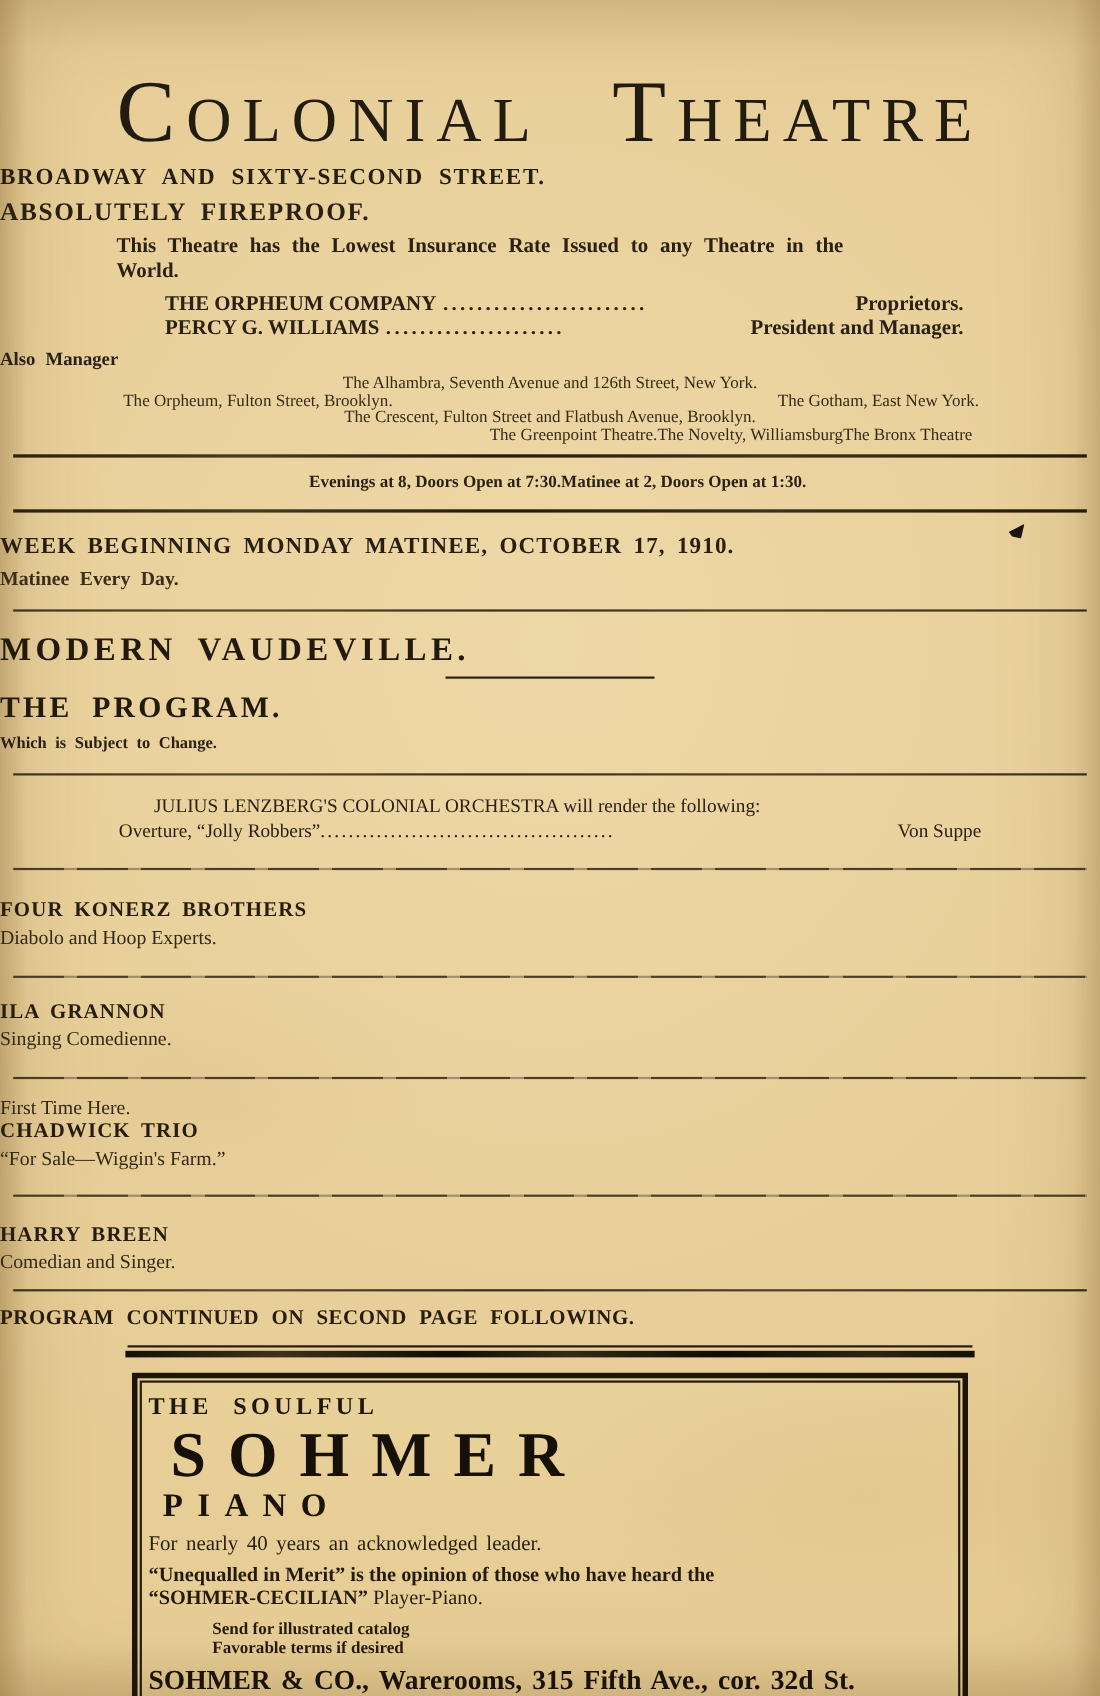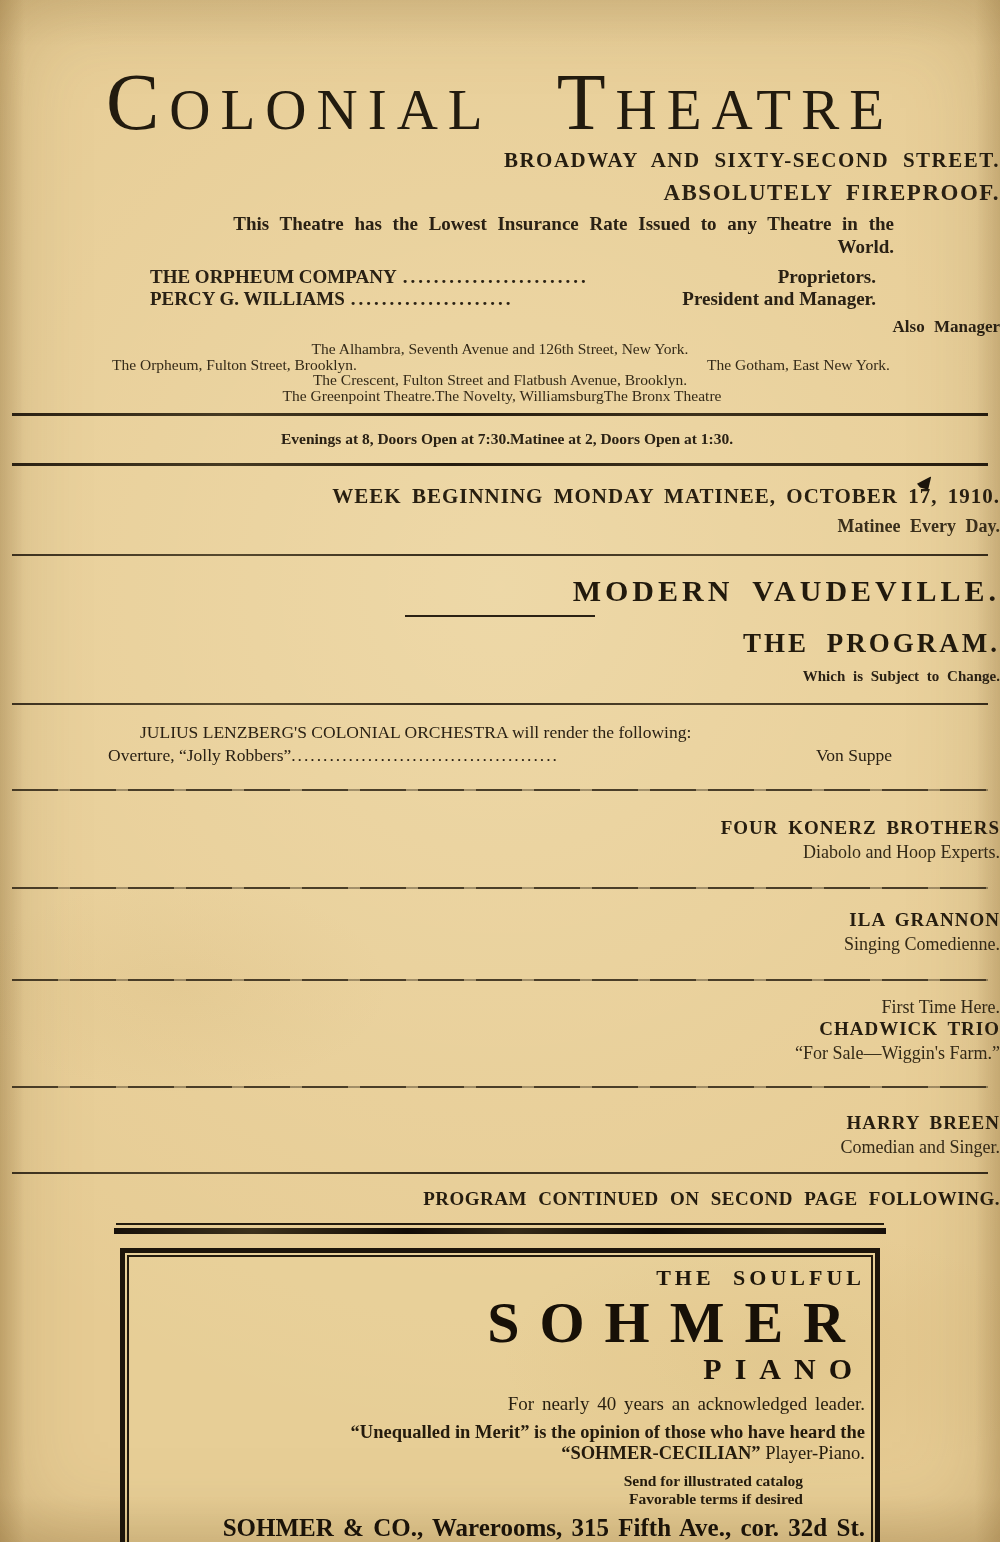--- a/index.html
+++ b/index.html
@@ -23,32 +23,32 @@
 
   
   .title-row{
     padding-top:62px;
     display:flex;justify-content:center;align-items:flex-start;gap:64px;
     color:#221b0f;
   }
   .title-word{white-space:nowrap;font-weight:400;}
   .title-word .init{font-size:80px;letter-spacing:10px;line-height:1;}
   .title-word .rest{font-size:57px;letter-spacing:10px;line-height:1;}
-  .center{text-align:right;}
+  .center{text-align:left;}
   .address-line{margin-top:6px;font-size:21px;font-weight:700;letter-spacing:1.5px;word-spacing:7px;color:#251d10;}
   .fireproof-line{margin-top:7px;font-size:23px;font-weight:700;letter-spacing:1.5px;word-spacing:6px;}
   .insurance{margin-top:6px;font-size:19px;line-height:23px;font-weight:700;word-spacing:6px;}
   .officers{margin-top:8px;padding:0 18px 0 44px;}
   .officer-row{display:flex;align-items:baseline;font-size:19px;font-weight:700;line-height:22px;white-space:nowrap;}
   .officer-row .dots{flex:1;overflow:hidden;letter-spacing:3px;padding:0 6px;font-weight:700;}
   .also-manager{margin-top:7px;font-size:17px;font-weight:700;word-spacing:5px;}
   .theatres{margin-top:4px;font-size:15.5px;line-height:15.5px;color:#30271636;}
   .theatres div{color:#342a18;}
   .theatre-split{display:flex;justify-content:space-between;padding:0 4px 0 6px;font-family:Liberation Serif, serif;}
-  .theatre-cols{display:flex;justify-content:center;padding:0 10px 0 14px;color:#4a3e28;}
+  .theatre-cols{display:flex;justify-content:flex-end;padding:0 10px 0 14px;color:#4a3e28;}
   .theatres .l1, .theatres .l3{text-align:center;}
 
   
   .rule{height:3px;background:linear-gradient(90deg,#2b2113,#463a22 22%,#241b0e 45%,#3d311c 70%,#241b0e);margin-left:12px;margin-right:12px;}
   .rule.thin{height:2px;opacity:.9;}
   .rule.dashy{height:2px;opacity:.85;
     background:repeating-linear-gradient(90deg,#2e2414 0 46px, rgba(46,36,20,.45) 46px 58px);}
   .smallrule{width:190px;height:2px;background:#2b2113;margin:7px auto 0;}
   .double-rule .a{height:2px;background:#241b0e;margin:0 10px;}
   .double-rule .b{height:6px;margin:3px 8px 0;
@@ -83,21 +83,21 @@
     padding:8px 10px 12px;
     background:rgba(240,220,165,0.18);
   }
   .sohmer-ad::before{content:"";position:absolute;inset:2px;border:2px solid #241b0e;pointer-events:none;}
   .ad-tagline{margin-top:4px;font-size:22px;font-weight:700;letter-spacing:4px;word-spacing:9px;color:#1f170b;}
   .ad-brand{margin-top:2px;font-size:58px;font-weight:700;letter-spacing:20px;padding-left:20px;line-height:60px;color:#171007;}
   .ad-product{font-size:30px;font-weight:700;letter-spacing:13px;padding-left:13px;line-height:32px;color:#1b1309;}
   .ad-lead{margin-top:8px;font-size:19px;word-spacing:3px;color:#271e0f;}
   .ad-opinion1{margin-top:7px;font-size:18.5px;font-weight:700;color:#241b0d;}
   .ad-opinion2{font-size:18.5px;color:#241b0d;}
-  .ad-opinion2 .b{font-weight:700;margin-left:24px;}
+  .ad-opinion2 .b{font-weight:700;}
   .ad-notes{margin-top:8px;display:flex;justify-content:space-between;padding:0 62px 0 58px;
     font-size:15.5px;font-weight:700;color:#241b0d;flex-direction:column;}
   .ad-address{margin-top:6px;font-size:25px;font-weight:700;word-spacing:3px;color:#1b1309;}
 
   
   .ink-mark{
     position:absolute;left:917px;top:477px;width:15px;height:13px;
     background:#1c150c;
     clip-path:polygon(0% 45%, 100% 0%, 70% 100%, 18% 78%);
     transform:rotate(-6deg);

